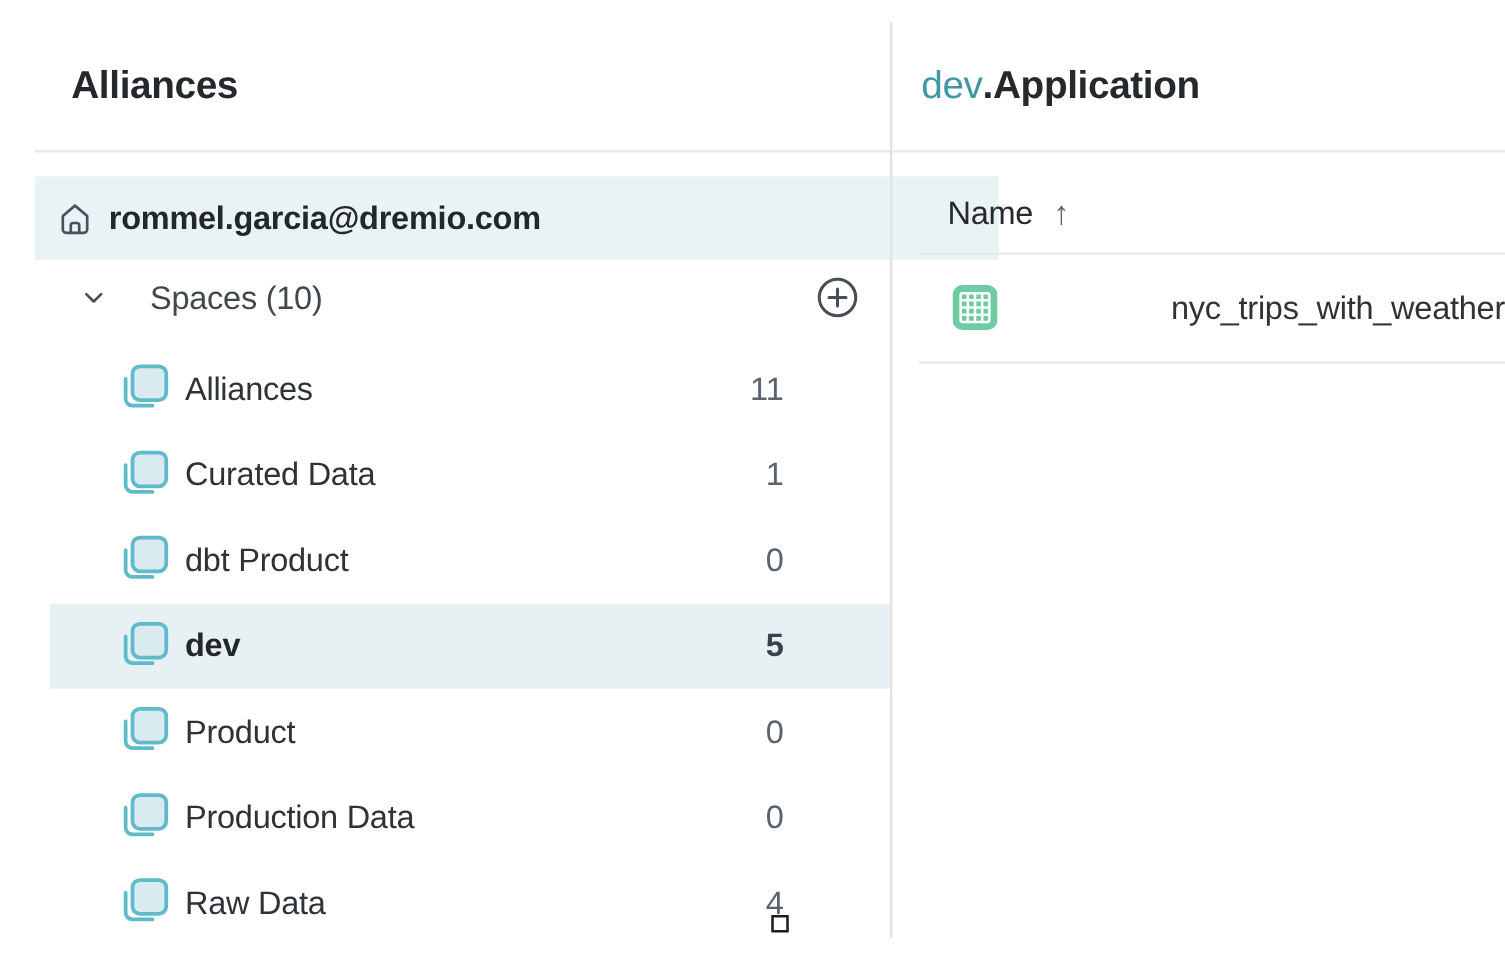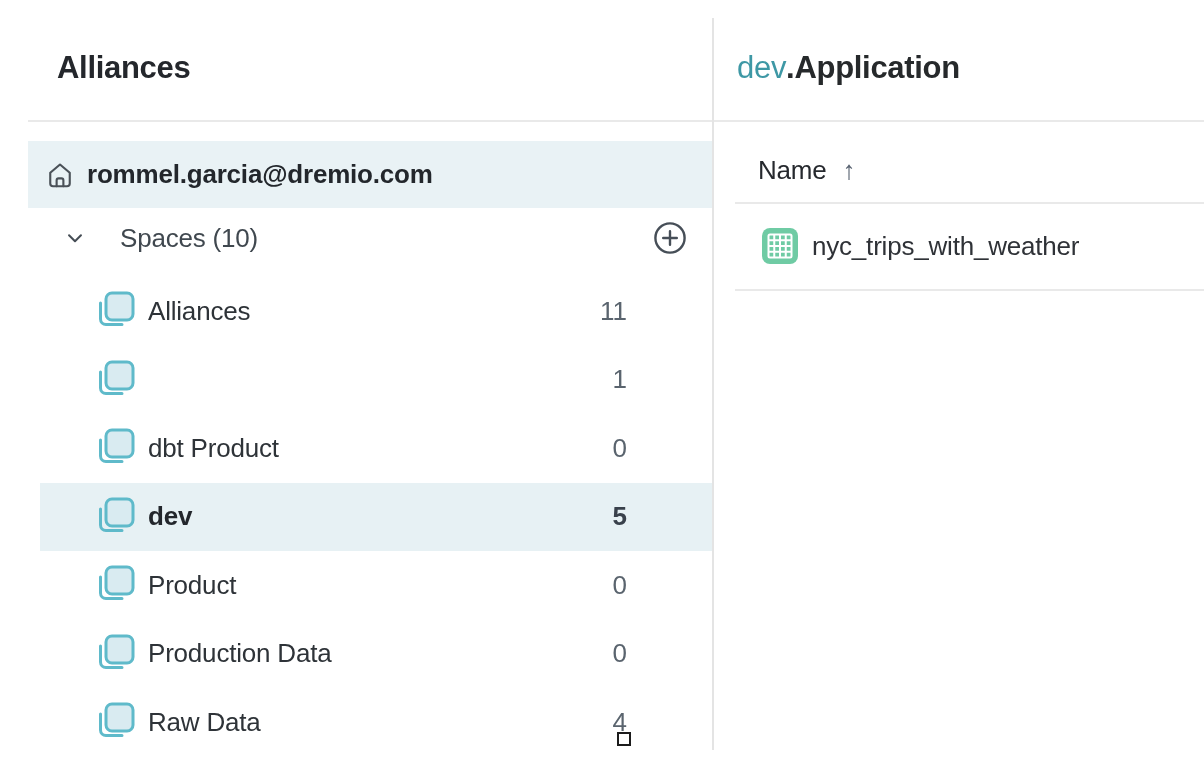--- a/index.html
+++ b/index.html
@@ -11,21 +11,21 @@
   }
   
   .left-panel { position:absolute; left:0; top:0; width:713px; height:770px; }
   .panel-title {
     position:absolute; left:57px; top:50px; font-size:31px; font-weight:700;
     color:#24272c; letter-spacing:-0.3px;
   }
   .divider { position:absolute; background:#e9e9e9; height:2px; }
   .ldiv-title { left:28px; width:685px; top:120px; }
   .home-row {
-    position:absolute; left:28px; top:141px; width:685px; height:67px;
+    position:absolute; left:28px; top:141px; width:771px; height:67px;
     background:#e9f2f5; display:flex; align-items:center; padding-left:17px;
     cursor:pointer;
   }
   .home-row .label { font-size:26px; font-weight:700; color:#23272c; margin-left:12px; letter-spacing:-0.2px; }
   .spaces-header {
     position:absolute; left:0; top:206px; width:713px; height:64px;
     display:flex; align-items:center; padding-left:64px; padding-right:26px;
   }
   .spaces-header .label { font-size:26px; font-weight:400; color:#40484f; margin-left:34px; letter-spacing:-0.2px; }
   .spaces-header .spacer { flex:1; }
@@ -55,21 +55,21 @@
   .rdiv-title { left:0; width:490px; top:120px; }
   .name-header {
     position:absolute; left:0; top:138px; width:544px; height:64px;
     display:flex; align-items:center; padding-left:44px; cursor:pointer;
   }
   .name-header .label { font-size:26px; font-weight:500; color:#26292e; letter-spacing:-0.2px; }
   .name-header .sort-arrow { font-size:26px; color:#5a6472; margin-left:16px; font-weight:400; }
   .rdiv-head { left:21px; width:469px; top:202px; }
   .table-row {
     position:absolute; left:0; top:203px; width:490px; height:86px;
-    display:flex; align-items:center; padding-left:48px; cursor:pointer;
+    display:flex; align-items:center; padding-left:48px; cursor:pointer;justify-content:space-between;
   }
   .table-row .label { font-size:26px; font-weight:400; color:#2f3237; margin-left:14px; letter-spacing:-0.2px; white-space:nowrap; }
   .rdiv-row { left:21px; width:469px; top:289px; }
   svg { display:block; }
 </style>
 </head>
 <body>
 
 <div class="app">
 
@@ -119,20 +119,21 @@
         <span class="count">11</span>
       </div>
 
       <div class="space-row">
         <span>
           <svg width="42" height="42" viewBox="0 0 42 42" fill="none">
             <path d="M5.5 13 V29 A5.5 5.5 0 0 0 11 34.5 H27" stroke="#5fbaca" stroke-width="3" stroke-linecap="round"></path>
             <rect x="11" y="3" width="27" height="27" rx="6" fill="#d9ebf1" stroke="#5fbaca" stroke-width="3"></rect>
           </svg>
         </span>
+        <span class="label">Curated Data</span>
         <span class="count">1</span>
       </div>
 
       <div class="space-row">
         <span>
           <svg width="42" height="42" viewBox="0 0 42 42" fill="none">
             <path d="M5.5 13 V29 A5.5 5.5 0 0 0 11 34.5 H27" stroke="#5fbaca" stroke-width="3" stroke-linecap="round"></path>
             <rect x="11" y="3" width="27" height="27" rx="6" fill="#d9ebf1" stroke="#5fbaca" stroke-width="3"></rect>
           </svg>
         </span>

